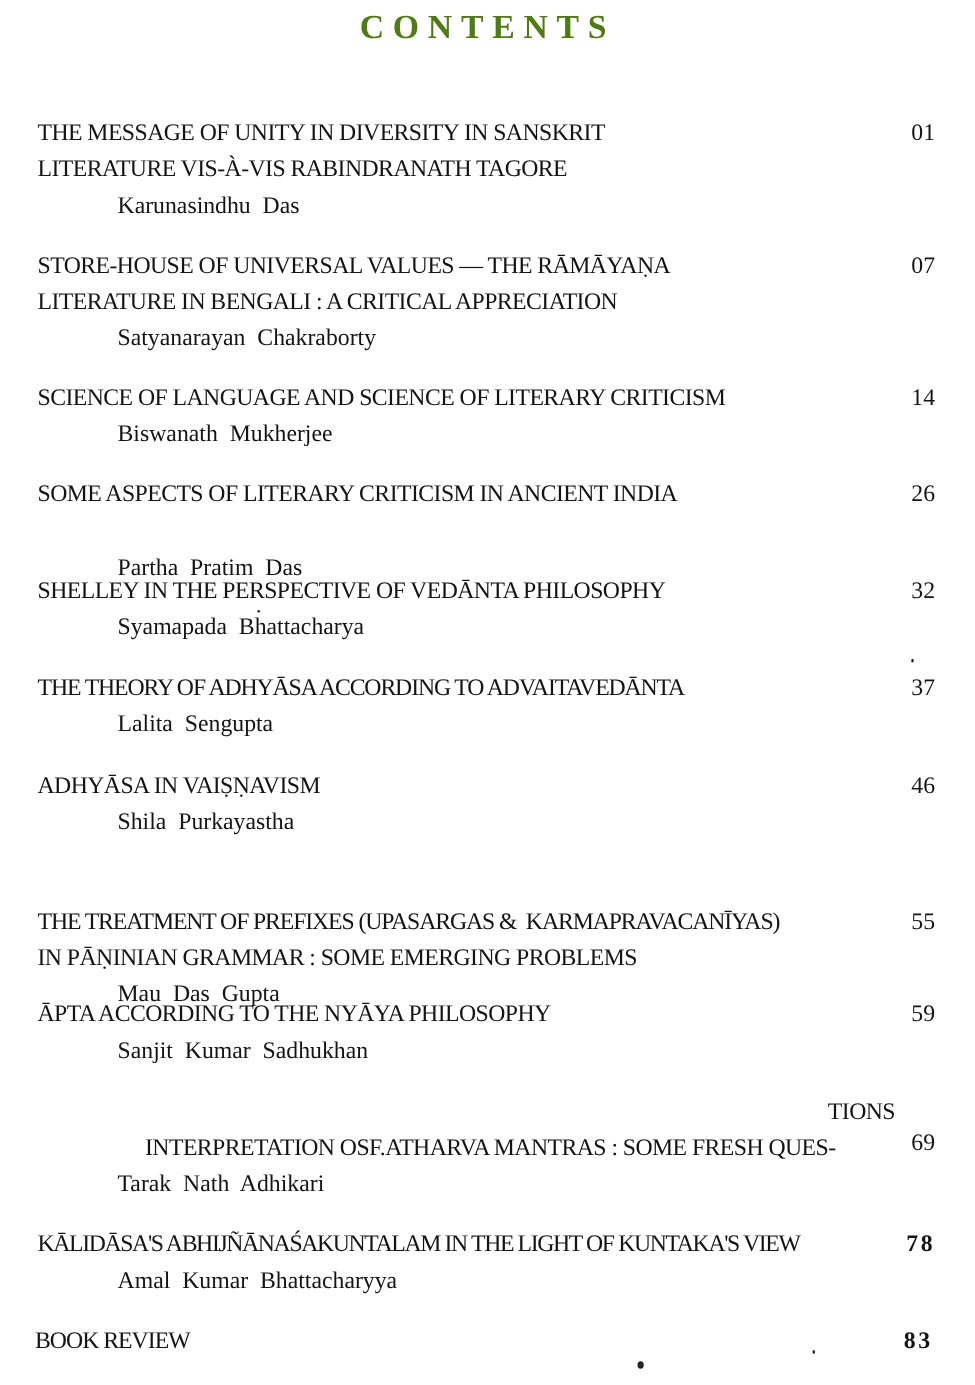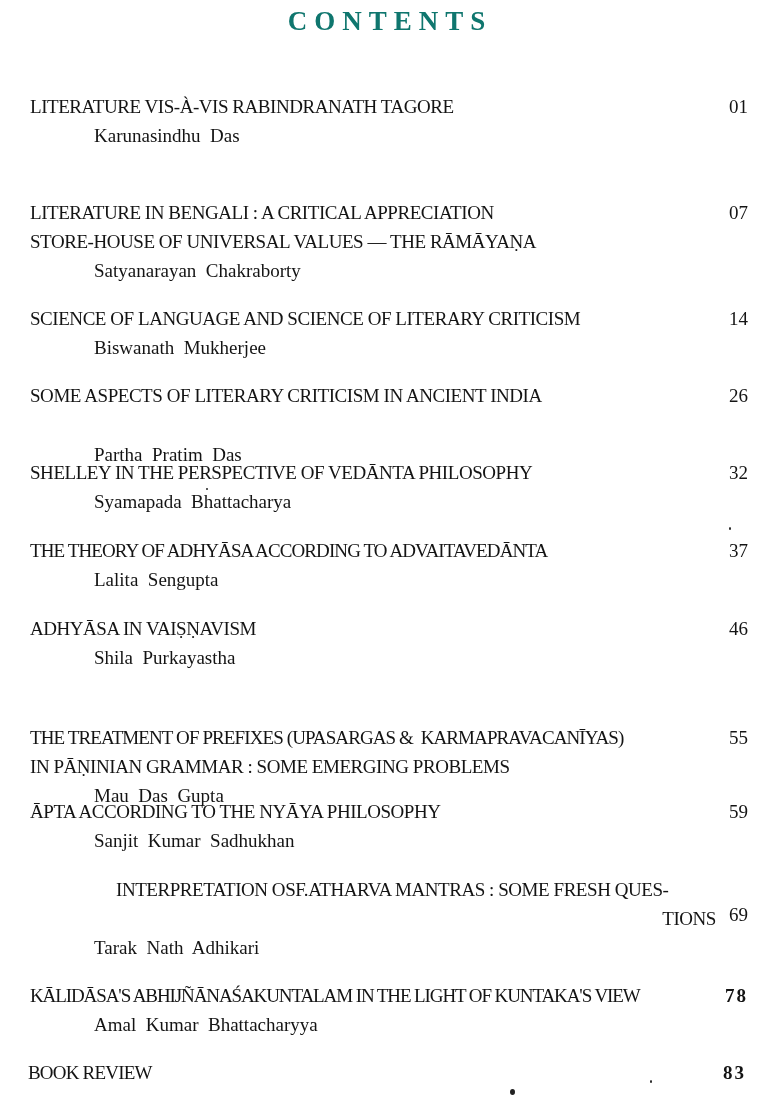--- a/index.html
+++ b/index.html
@@ -5,21 +5,21 @@
     html, body { margin: 0; padding: 0; }
     body {
       width: 780px; height: 1108px; overflow: hidden;
       background: #ffffff; color: #141414;
       font-family: "Liberation Serif", serif;
       position: relative;
     }
     .page { position: absolute; left: 0; top: 0; width: 780px; height: 1108px; }
     .heading {
       position: absolute; left: 0; top: 6px; width: 780px; text-align: center;
-      font-weight: bold; font-size: 27px; letter-spacing: 7px; color: #0f766e;
+      font-weight: bold; font-size: 27px; letter-spacing: 7px; color: #4d7c0f;
     }
     .entry { position: absolute; left: 30px; width: 718px; }
     .title-line {
       font-size: 19px; line-height: 29px; height: 29px;
       white-space: nowrap; position: relative;
       letter-spacing: -0.45px; transform-origin: left;
     }
     .page-no {
       position: absolute; right: 0; top: 0; font-size: 19px; line-height: 29px;
     }
@@ -32,28 +32,29 @@
     .speck { position: absolute; background: #222; border-radius: 50%; }
   </style>
 </head>
 <body>
 
 <div class="page">
 
   <div class="heading">CONTENTS</div>
 
   <div class="entry" style="top:92px;">
+    <div class="title-line">THE MESSAGE OF UNITY IN DIVERSITY IN SANSKRIT</div>
     <div class="title-line">LITERATURE VIS-À-VIS RABINDRANATH TAGORE</div>
     <div class="author" style="white-space:pre;">Karunasindhu  Das</div>
     <div class="page-no">01</div>
   </div>
 
   <div class="entry" style="top:198px;">
+    <div class="title-line">STORE-HOUSE OF UNIVERSAL VALUES — THE RĀMĀYAṆA</div>
     <div class="title-line">LITERATURE IN BENGALI : A CRITICAL APPRECIATION</div>
-    <div class="title-line">STORE-HOUSE OF UNIVERSAL VALUES — THE RĀMĀYAṆA</div>
     <div class="author" style="white-space:pre;">Satyanarayan  Chakraborty</div>
     <div class="page-no">07</div>
   </div>
 
   <div class="entry" style="top:304px;">
     <div class="title-line">SCIENCE OF LANGUAGE AND SCIENCE OF LITERARY CRITICISM</div>
     <div class="author" style="white-space:pre;">Biswanath  Mukherjee</div>
     <div class="page-no">14</div>
   </div>
 
@@ -88,24 +89,24 @@
     <div class="page-no">55</div>
   </div>
 
   <div class="entry" style="top:797px;">
     <div class="title-line">ĀPTA ACCORDING TO THE NYĀYA PHILOSOPHY</div>
     <div class="author" style="white-space:pre;">Sanjit  Kumar  Sadhukhan</div>
     <div class="page-no">59</div>
   </div>
 
   <div class="entry" style="top:875px;">
-    <div class="title-line indent-title">INTERPRETATION OSF.ATHARVA MANTRAS : SOME FRESH QUES-</div>
     <div class="title-line right-line" style="padding-right:32px;">
       <span>TIONS</span>
     </div>
+    <div class="title-line indent-title">INTERPRETATION OSF.ATHARVA MANTRAS : SOME FRESH QUES-</div>
     <div class="author" style="white-space:pre;">Tarak  Nath  Adhikari</div>
     <div class="page-no" style="top:25px;margin-left:48px;">69</div>
   </div>
 
   <div class="entry" style="top:981px;">
     <div class="title-line" style="letter-spacing:-1.1px;">KĀLIDĀSA'S ABHIJÑĀNAŚAKUNTALAM IN THE LIGHT OF KUNTAKA'S VIEW</div>
     <div class="author" style="white-space:pre;">Amal  Kumar  Bhattacharyya</div>
     <div class="page-no bold-pg">78</div>
   </div>
 

